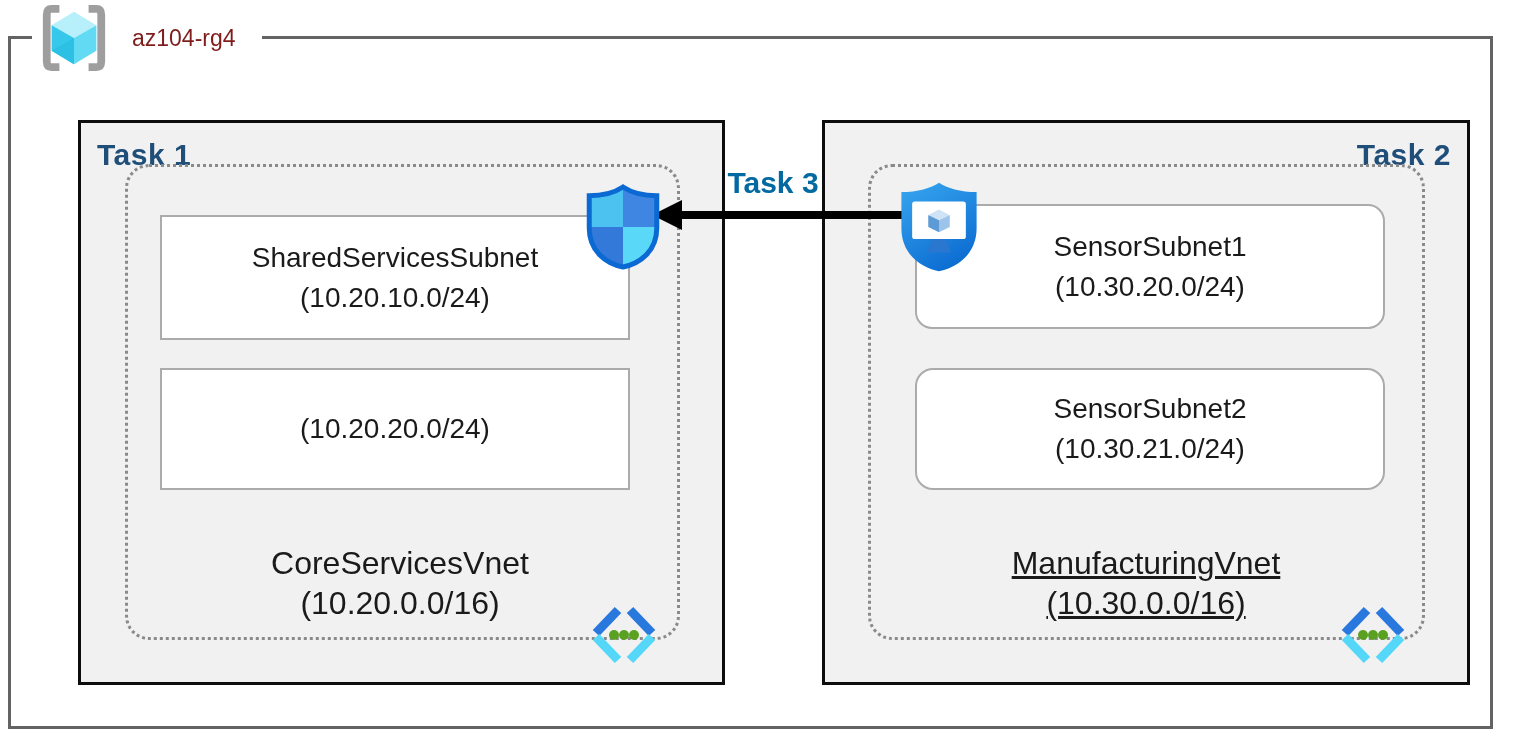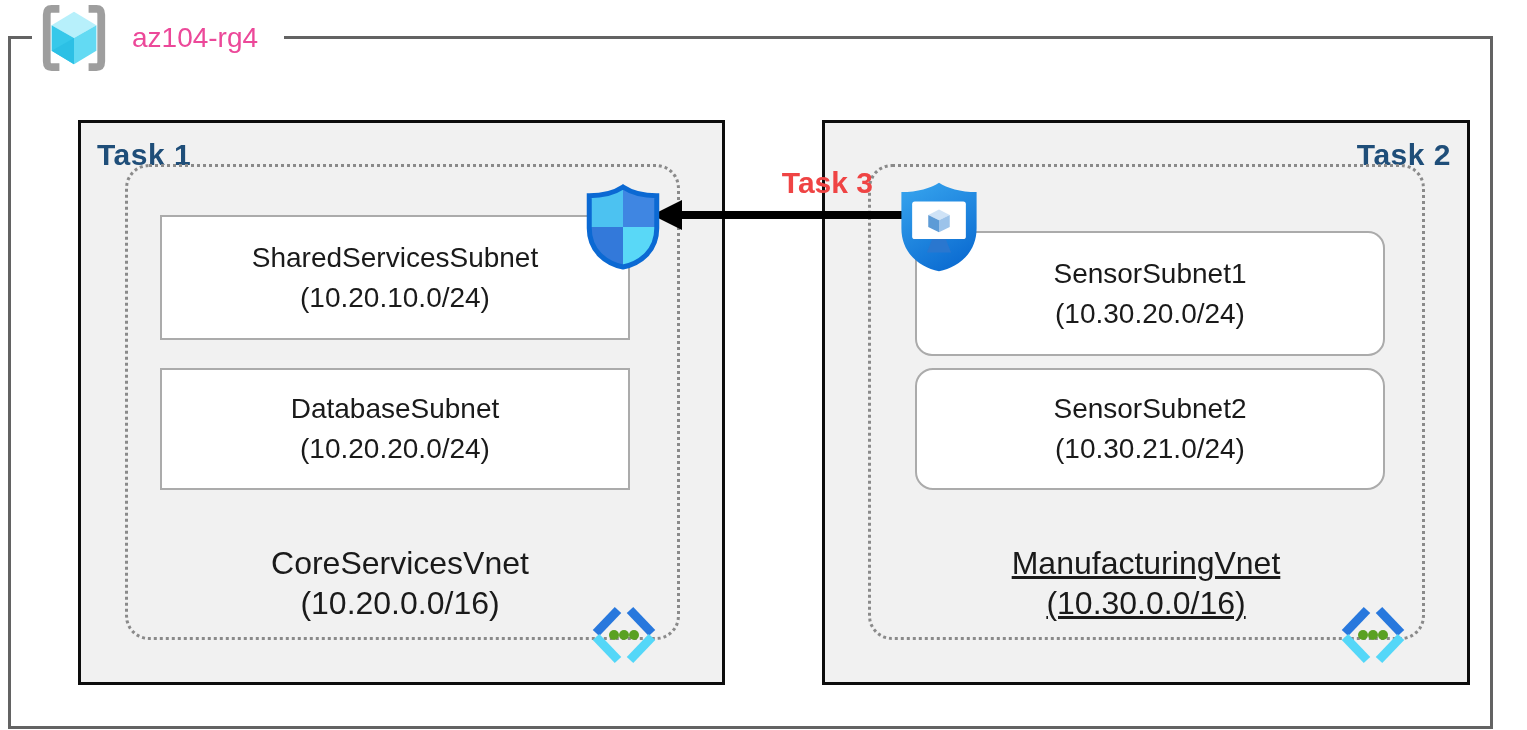--- a/index.html
+++ b/index.html
@@ -12,21 +12,21 @@
   
   .rg-frame {
     left: 8px; top: 36px; width: 1479px; height: 687px;
     border: 3px solid #636363; z-index: 1;
   }
   .rg-header {
     left: 32px; top: 0px; height: 76px; z-index: 2;
     display: flex; align-items: center; gap: 20px;
     background: #ffffff; padding: 0 26px 0 4px;
   }
-  .rg-title { font-size: 28px; color: #ec4899; white-space: nowrap; }
+  .rg-title { font-size: 23px; color: #7f1d1d; white-space: nowrap; }
 
   
   .task-box {
     background: #f1f1f1; border: 3px solid #0d0d0d; z-index: 2;
   }
   .task-box.t1 { left: 78px; top: 120px; width: 641px; height: 559px; }
   .task-box.t2 { left: 822px; top: 120px; width: 642px; height: 559px; }
   .task-label {
     position: absolute; top: 4px; font-size: 30px; font-weight: bold;
     color: #1f4e79; letter-spacing: 0.5px; margin-top: 11px;
@@ -42,21 +42,21 @@
   .vnet-dashed.v2 { left: 868px; top: 164px; width: 551px; height: 470px; }
 
   
   .subnet-box {
     background: #ffffff; border: 2px solid #ababab; z-index: 4;
     display: flex; flex-direction: column; align-items: center; justify-content: center;
     font-size: 28px; line-height: 40px; text-align: center;
   }
   .sb-1a { left: 160px; top: 215px; width: 466px; height: 121px; }
   .sb-1b { left: 160px; top: 368px; width: 466px; height: 118px; }
-  .sb-2a { left: 915px; top: 231px; width: 466px; height: 121px; border-radius: 17px; }
+  .sb-2a { left: 915px; top: 204px; width: 466px; height: 121px; border-radius: 17px; }
   .sb-2b { left: 915px; top: 368px; width: 466px; height: 118px; border-radius: 18px; }
 
   
   .vnet-label {
     z-index: 4; text-align: center; font-size: 32px; line-height: 40px; width: 440px;
   }
   .vl-1 { left: 180px; top: 543px; }
   .vl-2 { left: 926px; top: 543px; text-decoration: underline; }
 
   
@@ -64,21 +64,21 @@
   .rg-icon-svg { width: 76px; height: 72px; display: block; }
   .nsg-icon { left: 583px; top: 183px; }
   .bastion-icon { left: 895px; top: 180px; }
   .vnet-icon-1 { left: 588px; top: 604px; }
   .vnet-icon-2 { left: 1337px; top: 604px; }
 
   
   .task3-arrow { left: 650px; top: 195px; width: 292px; height: 40px; z-index: 5; }
   .task3-label {
     left: 673px; top: 166px; width: 200px; z-index: 6;
-    text-align: right; font-size: 30px; font-weight: bold; color: #ef4444;
+    text-align: center; font-size: 30px; font-weight: bold; color: #0369a1;
   }
 </style>
 </head>
 <body>
 
 <div class="abs rg-frame"></div>
 
 <div class="abs rg-header">
   <span>
     <svg class="rg-icon-svg" viewBox="0 0 78 74">
@@ -102,21 +102,20 @@
 </div>
 
 <div class="abs vnet-dashed v1"></div>
 <div class="abs vnet-dashed v2"></div>
 
 <div class="abs subnet-box sb-1a">
   <div>SharedServicesSubnet</div>
   <div>(10.20.10.0/24)</div>
 </div>
 <div class="abs subnet-box sb-1b">
-  <div>DatabaseSubnet</div>
   <div>(10.20.20.0/24)</div>
 </div>
 
 <div class="abs subnet-box sb-2a">
   <div>SensorSubnet1</div>
   <div>(10.30.20.0/24)</div>
 </div>
 <div class="abs subnet-box sb-2b">
   <div>SensorSubnet2</div>
   <div>(10.30.21.0/24)</div>

